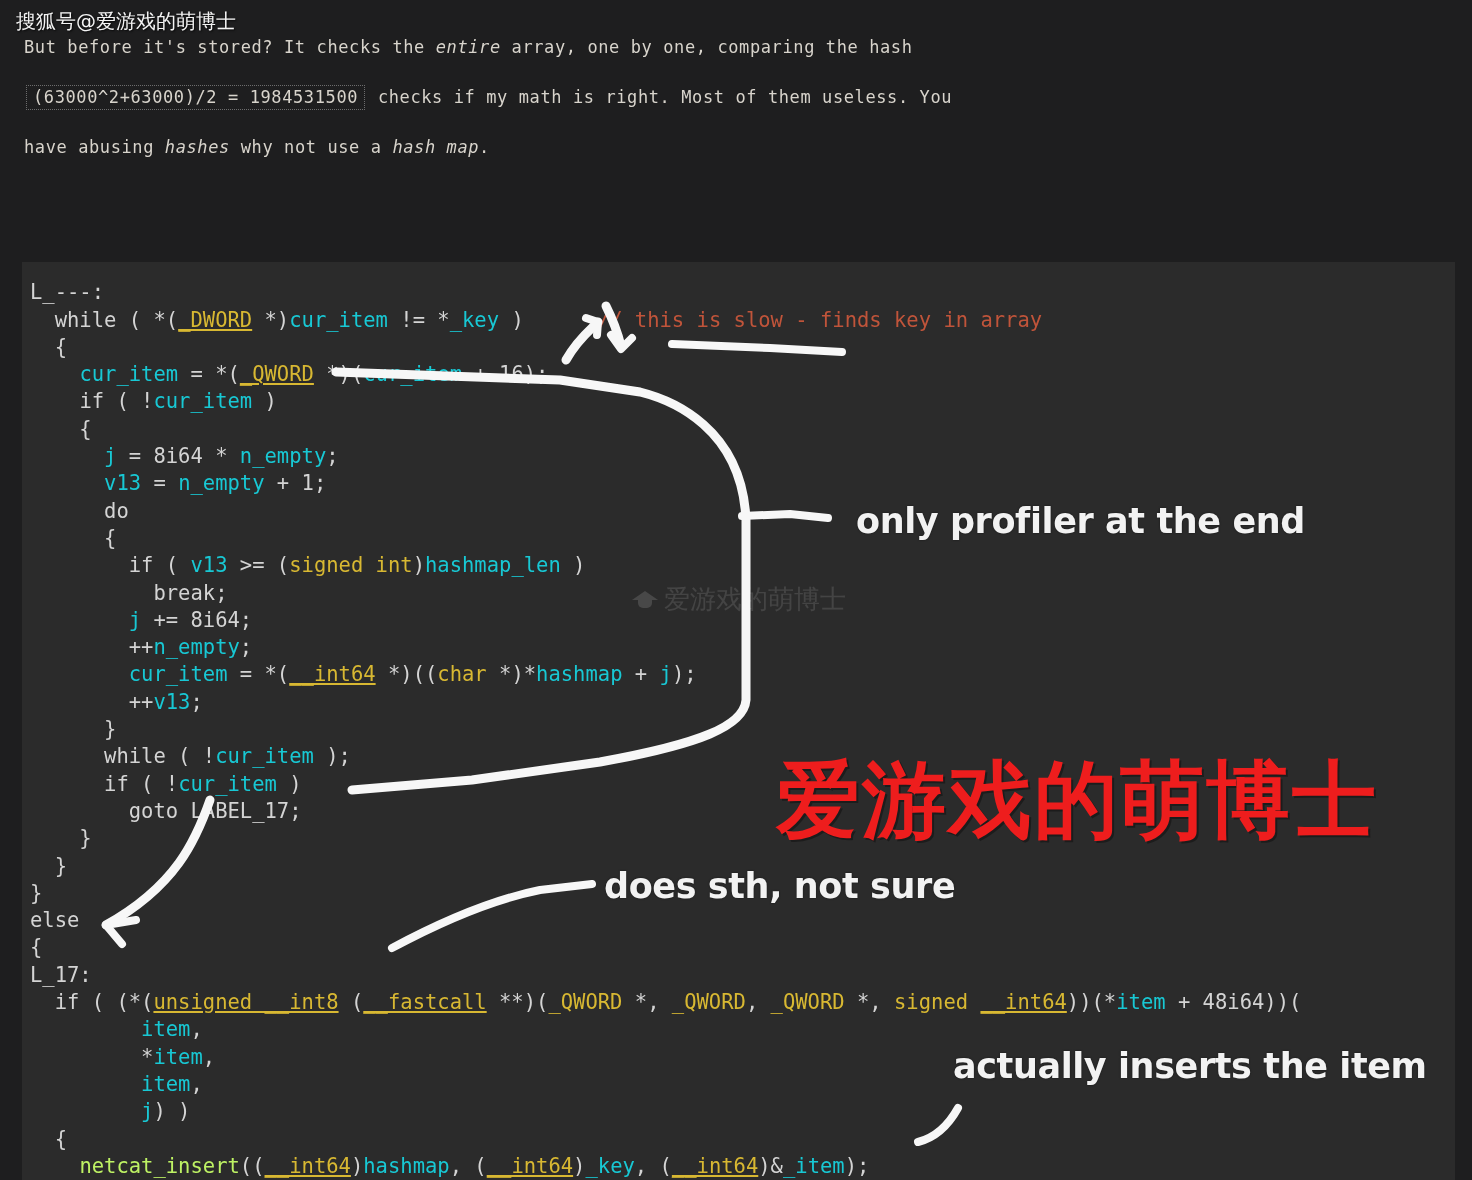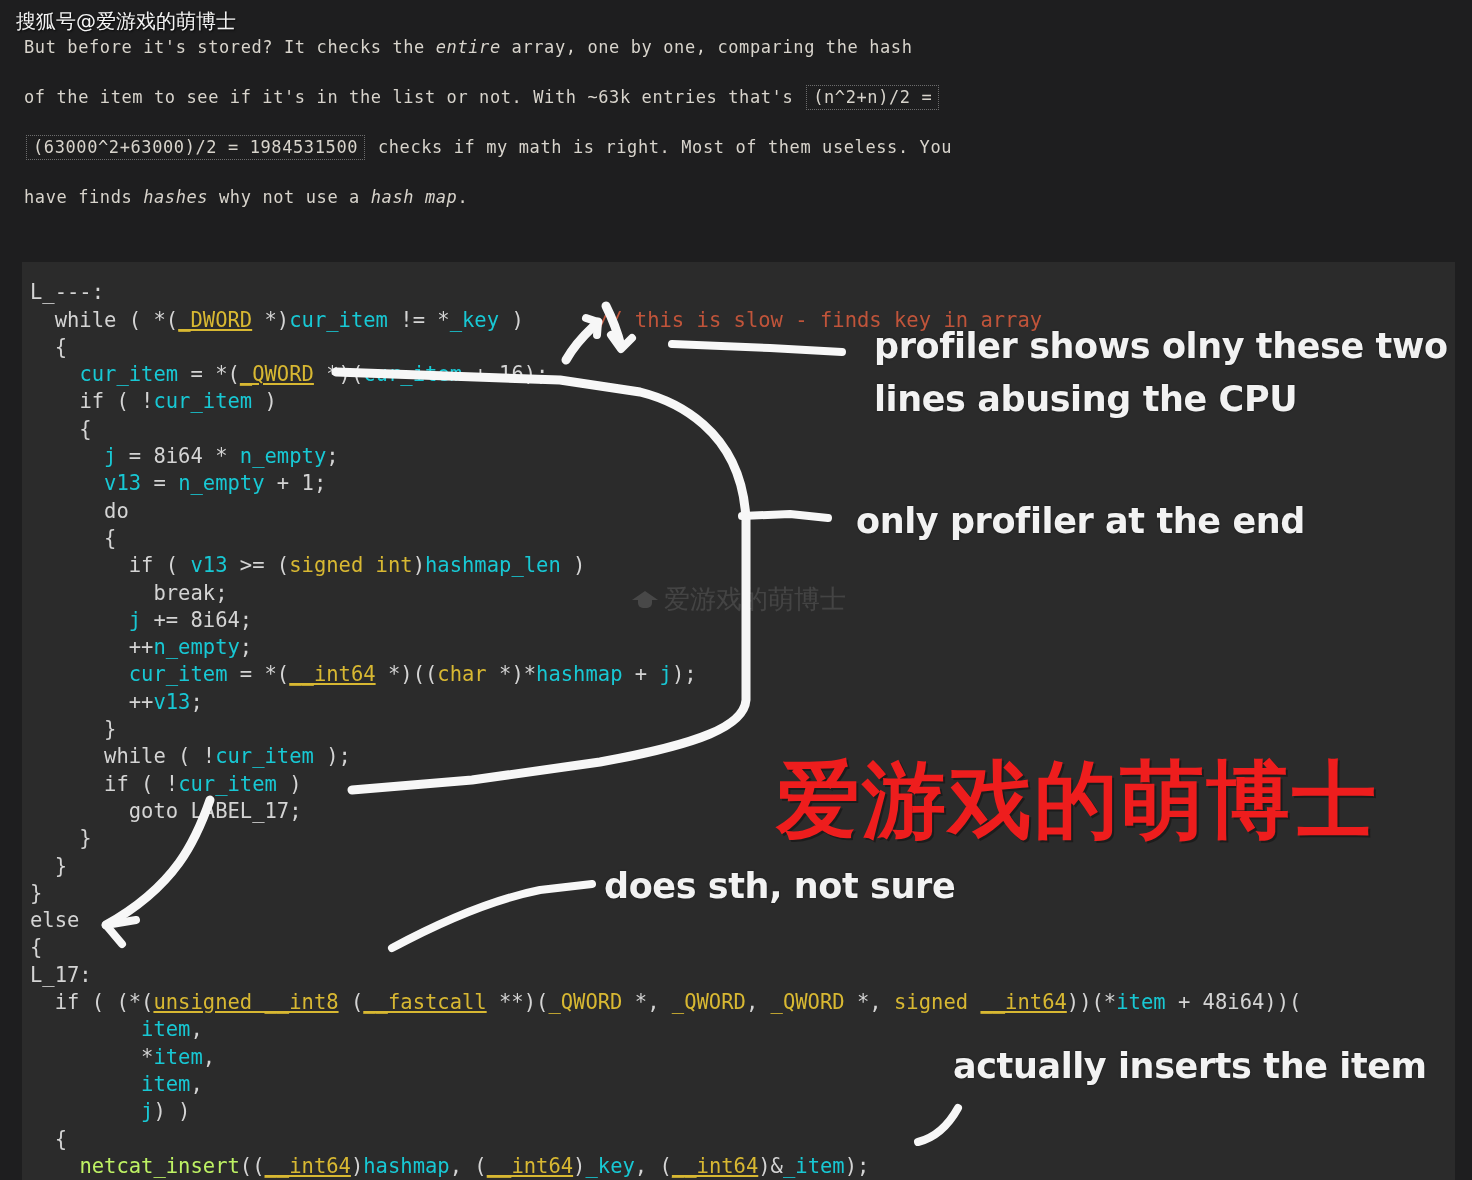--- a/index.html
+++ b/index.html
@@ -137,23 +137,22 @@
     pointer-events: none;
   }
 </style>
 </head>
 <body>
 
 <div id="stage">
 
   <div id="prose">
     <span class="ln"><span>But before it's stored? It checks the </span><i>entire</i><span> array, one by one, comparing the hash</span></span>
-    <span class="ln"><span>of the item to see if it's in the list or not. With ~63k entries that's </span><span class="boxed">(n^2+n)/2 =</span></span>
     <span class="ln"><span class="boxed">(63000^2+63000)/2 = 1984531500</span><span> checks if my math is right. Most of them useless. You</span></span>
-    <span class="ln"><span>have finds </span><i>hashes</i><span> why not use a </span><i>hash map</i><span>.</span></span>
+    <span class="ln"><span>have abusing </span><i>hashes</i><span> why not use a </span><i>hash map</i><span>.</span></span>
   </div>
 
   <div id="codepanel">
     <div id="code">
 <span class="line"><span class="lbl">L_---:</span></span><span class="line">  <span class="kw">while</span> ( *(<span class="typ">_DWORD</span> *)<span class="var">cur_item</span> != *<span class="var">_key</span> )      <span class="cmt">// this is slow - finds key in array</span></span><span class="line">  {</span><span class="line">    <span class="var">cur_item</span> = *(<span class="typ">_QWORD</span> *)(<span class="var">cur_item</span> + 16);</span><span class="line">    <span class="kw">if</span> ( !<span class="var">cur_item</span> )</span><span class="line">    {</span><span class="line">      <span class="var">j</span> = 8i64 * <span class="var">n_empty</span>;</span><span class="line">      <span class="var">v13</span> = <span class="var">n_empty</span> + 1;</span><span class="line">      <span class="kw">do</span></span><span class="line">      {</span><span class="line">        <span class="kw">if</span> ( <span class="var">v13</span> &gt;= (<span class="typ2">signed int</span>)<span class="var">hashmap_len</span> )</span><span class="line">          <span class="kw">break</span>;</span><span class="line">        <span class="var">j</span> += 8i64;</span><span class="line">        ++<span class="var">n_empty</span>;</span><span class="line">        <span class="var">cur_item</span> = *(<span class="typ">__int64</span> *)((<span class="typ2">char</span> *)*<span class="var">hashmap</span> + <span class="var">j</span>);</span><span class="line">        ++<span class="var">v13</span>;</span><span class="line">      }</span><span class="line">      <span class="kw">while</span> ( !<span class="var">cur_item</span> );</span><span class="line">      <span class="kw">if</span> ( !<span class="var">cur_item</span> )</span><span class="line">        <span class="kw">goto</span> LABEL_17;</span><span class="line">    }</span><span class="line">  }</span><span class="line">}</span><span class="line"><span class="kw">else</span></span><span class="line">{</span><span class="line"><span class="lbl">L_17:</span></span><span class="line">  <span class="kw">if</span> ( (*(<span class="typ">unsigned __int8</span> (<span class="typ">__fastcall</span> **)(<span class="typ2">_QWORD</span> *, <span class="typ2">_QWORD</span>, <span class="typ2">_QWORD</span> *, <span class="typ2">signed</span> <span class="typ">__int64</span>))(*<span class="var">item</span> + 48i64))(</span><span class="line">         <span class="var">item</span>,</span><span class="line">         *<span class="var">item</span>,</span><span class="line">         <span class="var">item</span>,</span><span class="line">         <span class="var">j</span>) )</span><span class="line">  {</span><span class="line">    <span class="fn">netcat_insert</span>((<span class="typ">__int64</span>)<span class="var">hashmap</span>, (<span class="typ">__int64</span>)<span class="var">_key</span>, (<span class="typ">__int64</span>)&amp;<span class="var">_item</span>);</span>
     </div>
   </div>
 
   <div id="wm-center">
     <span class="cap"></span>
@@ -176,22 +175,20 @@
 
       <path d="M210,800 C196,840 176,886 106,925" stroke-width="9"></path>
       <path d="M106,925 L136,920 M106,925 L122,944" stroke-width="8"></path>
 
       <path d="M392,948 C448,918 500,898 540,890 L592,884" stroke-width="8"></path>
 
       <path d="M918,1142 C934,1138 948,1126 958,1108" stroke-width="8"></path>
     </g>
   </svg>
 
-  <div class="anno" id="anno-profiler">profiler shows olny these two
-lines abusing the CPU</div>
   <div class="anno" id="anno-end">only profiler at the end</div>
   <div class="anno" id="anno-sth">does sth, not sure</div>
   <div class="anno" id="anno-insert">actually inserts the item</div>
 
   <div id="red-title">爱游戏的萌博士</div>
 
   <div id="wm-top">搜狐号@爱游戏的萌博士</div>
 
 </div>
 

